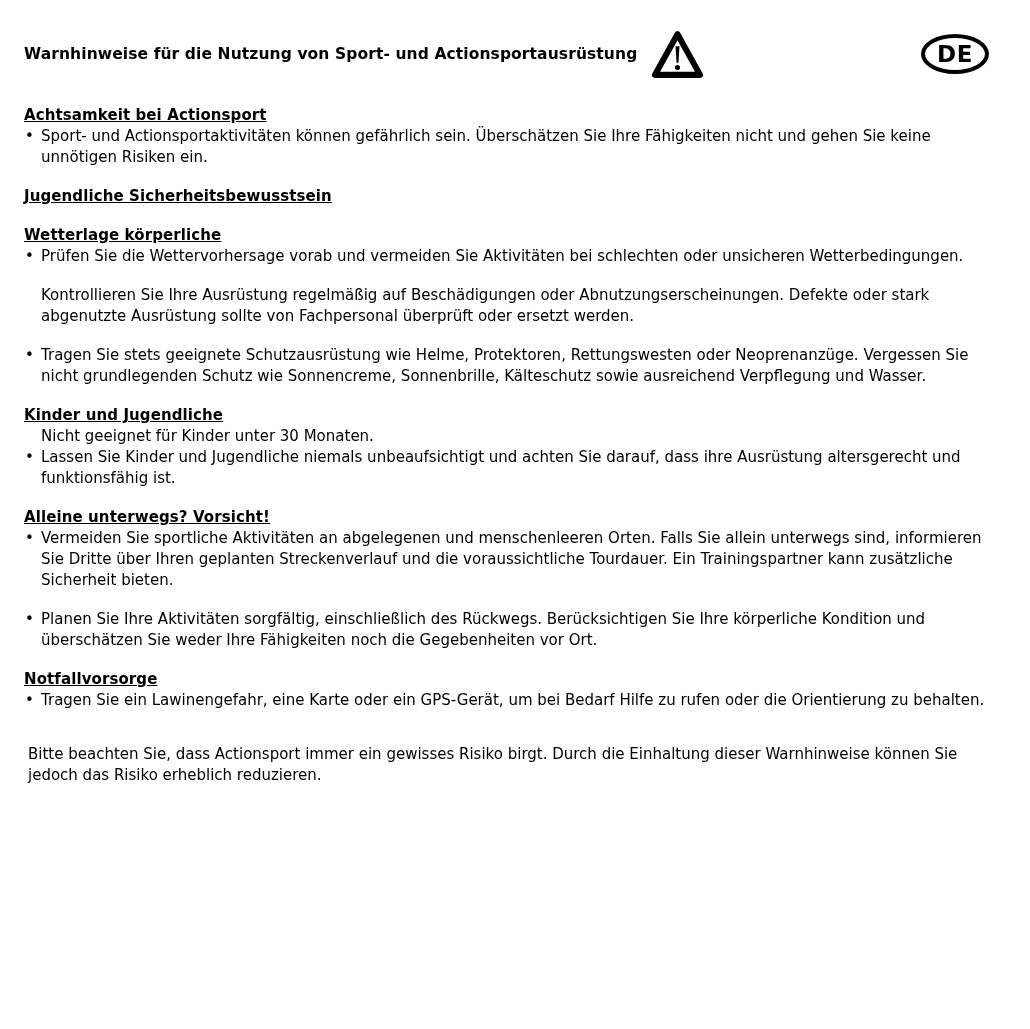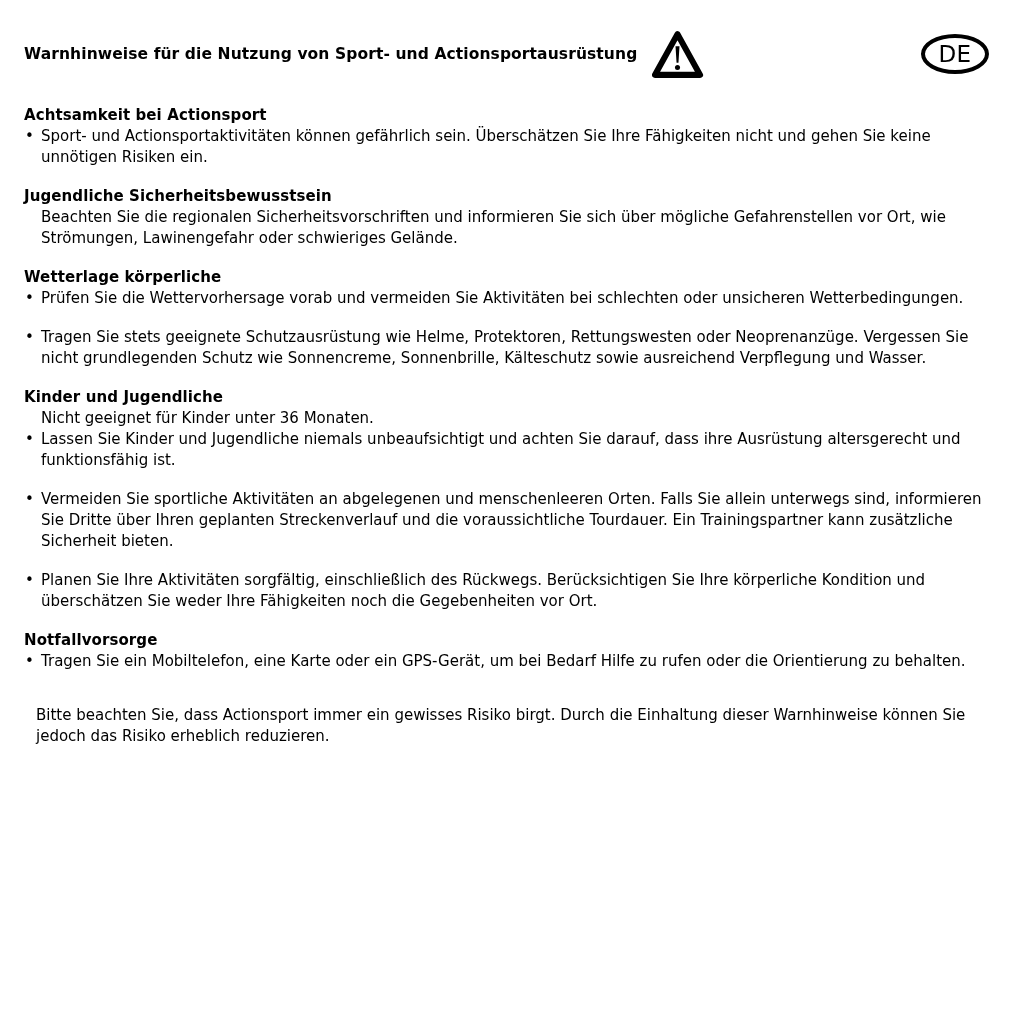--- a/index.html
+++ b/index.html
@@ -37,35 +37,36 @@
   .header-spacer { flex: 1; }
   .lang-badge {
     flex: none;
     width: 60px;
     height: 32px;
     border: 4px solid #000000;
     border-radius: 50%;
     display: flex;
     align-items: center;
     justify-content: center;
-    font-weight: normal;
+    font-weight: bold;
     font-size: 23px;
     letter-spacing: 0.5px;
     margin-right: 8px;
     line-height: 1;
   }
   .sections { margin-top: 20px; }
   .warn-section { margin-top: 18px; }
   .warn-section:first-child { margin-top: 0; }
   .sec-heading {
     font-size: 15px;
     font-weight: bold;
     line-height: 21px;
     margin: 0;
     letter-spacing: 0.1px;
+    text-decoration: underline;
   }
   .item {
     position: relative;
     margin: 0;
     padding-left: 17px;
     font-size: 15px;
     line-height: 21px;
     max-width: 956px;
   }
   .bullet-marker {
@@ -77,21 +78,21 @@
   .footer-bold {
     font-size: 15px;
     font-weight: bold;
     line-height: 21px;
     margin: 0;
     letter-spacing: 0.1px;
   }
   .footer-text {
     font-size: 15px;
     line-height: 21px;
-    margin: 12px;
+    margin: 4px;
     max-width: 973px;
   }
 </style>
 </head>
 <body>
 
 <div class="page">
 
   <div class="header">
     <span class="doc-title">Warnhinweise für die Nutzung von Sport- und Actionsportausrüstung</span>
@@ -109,73 +110,74 @@
     <section class="warn-section">
       <h2 class="sec-heading">Achtsamkeit bei Actionsport</h2>
       <p class="item">
         <span class="bullet-marker">•</span>
         <span>Sport- und Actionsportaktivitäten können gefährlich sein. Überschätzen Sie Ihre Fähigkeiten nicht und gehen Sie keine unnötigen Risiken ein.</span>
       </p>
     </section>
 
     <section class="warn-section">
       <h2 class="sec-heading">Jugendliche Sicherheitsbewusstsein</h2>
-      <p class="item">
-        <span>Beachten Sie die regionalen Sicherheitsvorschriften und informieren Sie sich über mögliche Gefahrenstellen vor Ort, wie Strömungen, Lawinengefahr oder schwieriges Gelände.</span>
-      </p>
     </section>
 
     <section class="warn-section">
       <h2 class="sec-heading">Wetterlage körperliche</h2>
       <p class="item">
         <span class="bullet-marker">•</span>
         <span>Prüfen Sie die Wettervorhersage vorab und vermeiden Sie Aktivitäten bei schlechten oder unsicheren Wetterbedingungen.</span>
       </p>
     </section>
 
     <section class="warn-section">
+      <p class="item">
+        <span>Kontrollieren Sie Ihre Ausrüstung regelmäßig auf Beschädigungen oder Abnutzungserscheinungen. Defekte oder stark abgenutzte Ausrüstung sollte von Fachpersonal überprüft oder ersetzt werden.</span>
+      </p>
     </section>
 
     <section class="warn-section">
       <p class="item">
         <span class="bullet-marker">•</span>
         <span>Tragen Sie stets geeignete Schutzausrüstung wie Helme, Protektoren, Rettungswesten oder Neoprenanzüge. Vergessen Sie nicht grundlegenden Schutz wie Sonnencreme, Sonnenbrille, Kälteschutz sowie ausreichend Verpflegung und Wasser.</span>
       </p>
     </section>
 
     <section class="warn-section">
       <h2 class="sec-heading">Kinder und Jugendliche</h2>
       <p class="item">
-        <span>Nicht geeignet für Kinder unter 36 Monaten.</span>
+        <span>Nicht geeignet für Kinder unter 30 Monaten.</span>
       </p>
       <p class="item">
         <span class="bullet-marker">•</span>
         <span>Lassen Sie Kinder und Jugendliche niemals unbeaufsichtigt und achten Sie darauf, dass ihre Ausrüstung altersgerecht und funktionsfähig ist.</span>
       </p>
     </section>
 
     <section class="warn-section">
+      <h2 class="sec-heading">Alleine unterwegs? Vorsicht!</h2>
       <p class="item">
         <span class="bullet-marker">•</span>
         <span>Vermeiden Sie sportliche Aktivitäten an abgelegenen und menschenleeren Orten. Falls Sie allein unterwegs sind, informieren Sie Dritte über Ihren geplanten Streckenverlauf und die voraussichtliche Tourdauer. Ein Trainingspartner kann zusätzliche Sicherheit bieten.</span>
       </p>
     </section>
 
     <section class="warn-section">
       <p class="item">
         <span class="bullet-marker">•</span>
         <span>Planen Sie Ihre Aktivitäten sorgfältig, einschließlich des Rückwegs. Berücksichtigen Sie Ihre körperliche Kondition und überschätzen Sie weder Ihre Fähigkeiten noch die Gegebenheiten vor Ort.</span>
       </p>
     </section>
 
     <section class="warn-section">
       <h2 class="sec-heading">Notfallvorsorge</h2>
       <p class="item">
         <span class="bullet-marker">•</span>
-        <span>Tragen Sie ein Mobiltelefon, eine Karte oder ein GPS-Gerät, um bei Bedarf Hilfe zu rufen oder die Orientierung zu behalten.</span>
+        <span>Tragen Sie ein Lawinengefahr, eine Karte oder ein GPS-Gerät, um bei Bedarf Hilfe zu rufen oder die Orientierung zu behalten.</span>
       </p>
     </section>
 
   </div>
 
   <div class="footer-block">
     <p class="footer-text">Bitte beachten Sie, dass Actionsport immer ein gewisses Risiko birgt. Durch die Einhaltung dieser Warnhinweise können Sie jedoch das Risiko erheblich reduzieren.</p>
   </div>
 
 </div>

